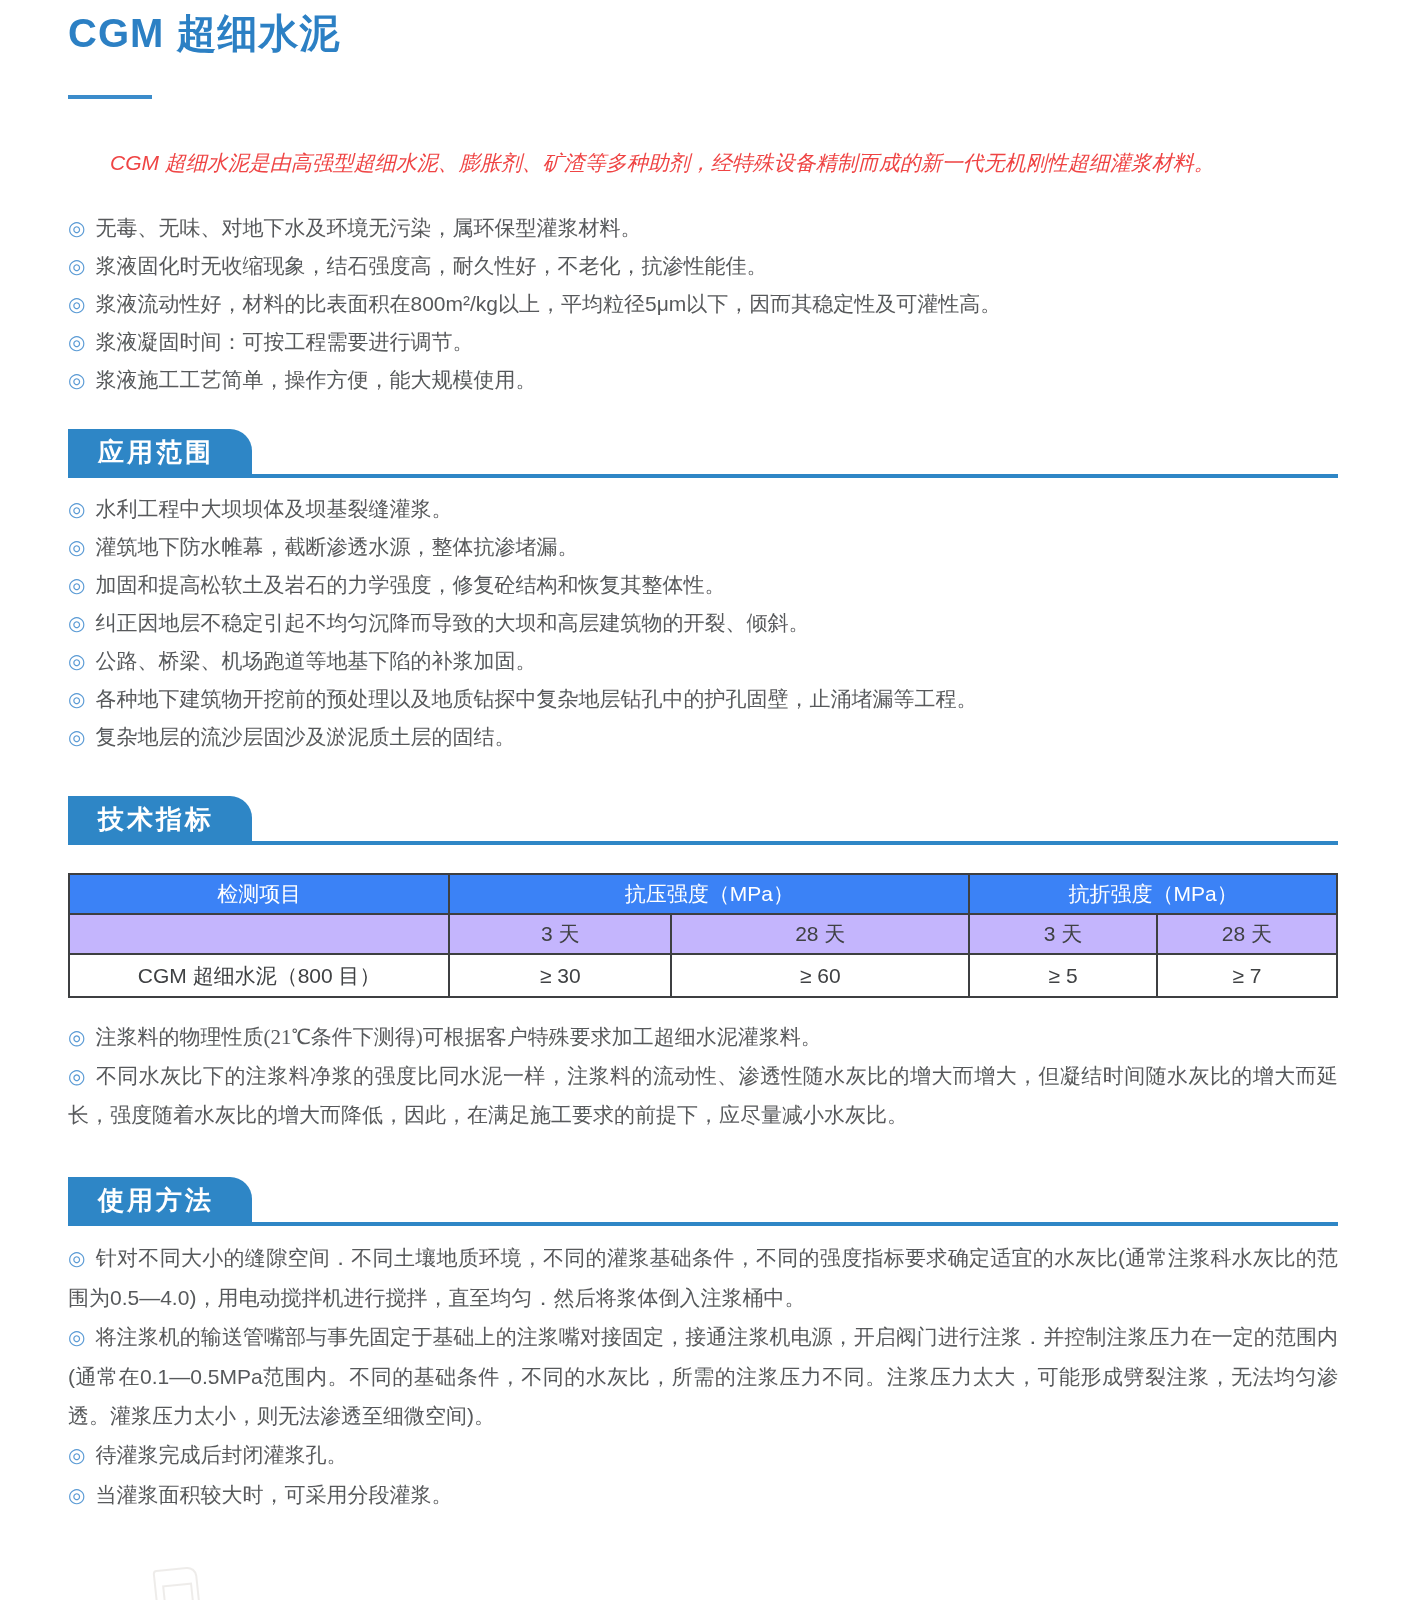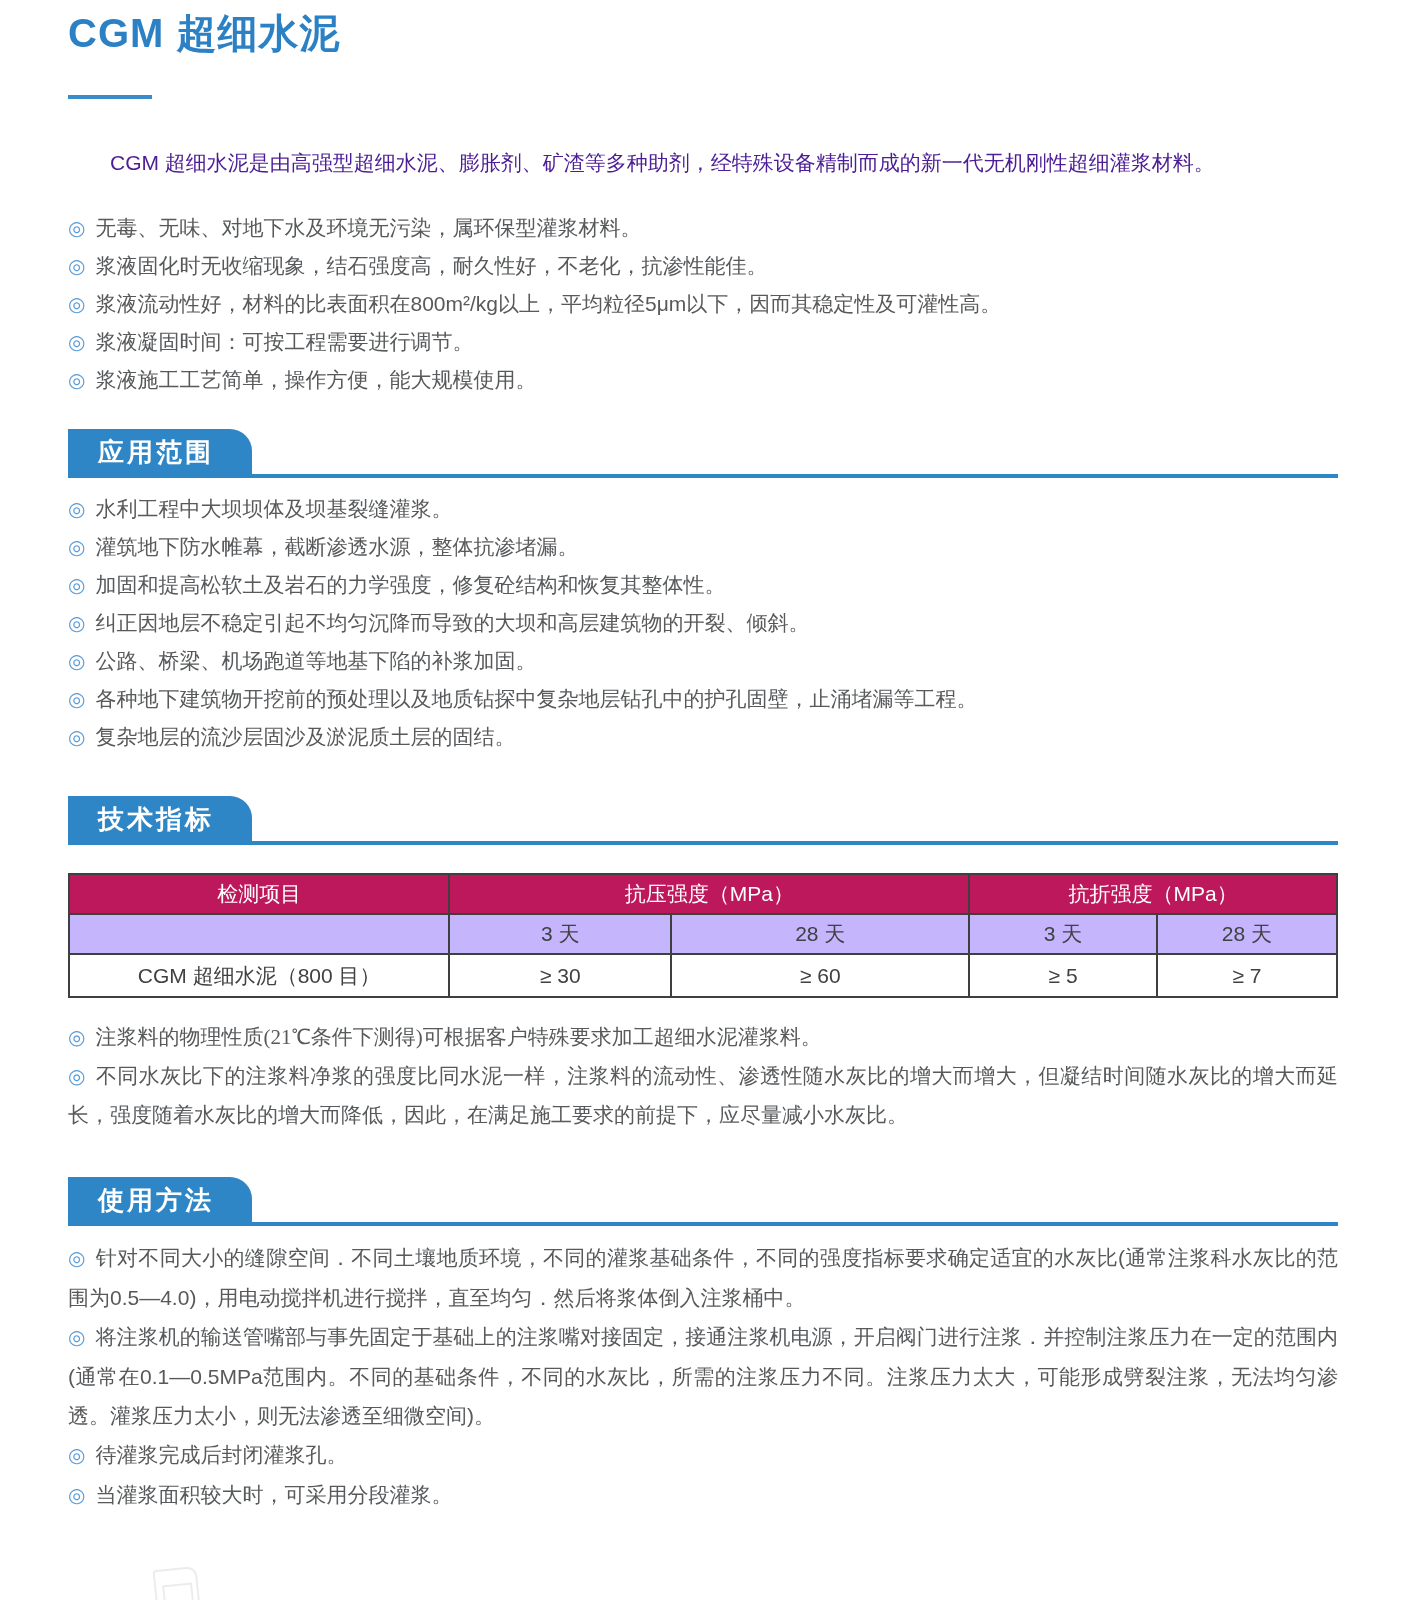--- a/index.html
+++ b/index.html
@@ -18,21 +18,21 @@
     font-size: 40px; font-weight: 700;
     color: #2c80c4; letter-spacing: 1px;
   }
   .title-underline {
     width: 84px; height: 4px;
     background: #3b8ccb; margin-top: 34px;
   }
   .intro {
     margin-top: 48px;
     font-size: 21px; line-height: 32px;
-    color: #4c1d95; text-indent: 2em;
+    color: #ef4444; text-indent: 2em; font-style: italic;
   }
 
   
   .section { margin-top: 30px; }
   .banner-row { border-bottom: 4px solid #2e86c6; line-height: 0; }
   .banner {
     display: inline-block;
     background: #2e86c6; color: #ffffff;
     font-size: 26px; font-weight: 700; letter-spacing: 3px;
     line-height: 1; padding: 10px 38px 9px 30px;
@@ -56,21 +56,21 @@
   .spec-table {
     width: 100%; border-collapse: collapse; table-layout: fixed;
     margin-top: 28px;
   }
   .spec-table th, .spec-table td {
     border: 2px solid #3d3f41;
     text-align: center; vertical-align: middle;
     font-size: 21px; font-weight: 400;
   }
   .spec-table .hdr th {
-    background: #be185d; color: #ffffff; height: 40px;
+    background: #3b82f6; color: #ffffff; height: 40px;
   }
   .spec-table .sub td {
     background: #c4b5fd; color: #3f4143; height: 40px;
   }
   .spec-table .data td {
     background: #ffffff; color: #3f4143; height: 43px; margin-left: 34px;
   }
   .notes { margin-top: 20px; font-family: Liberation Serif, serif; }
 
   

